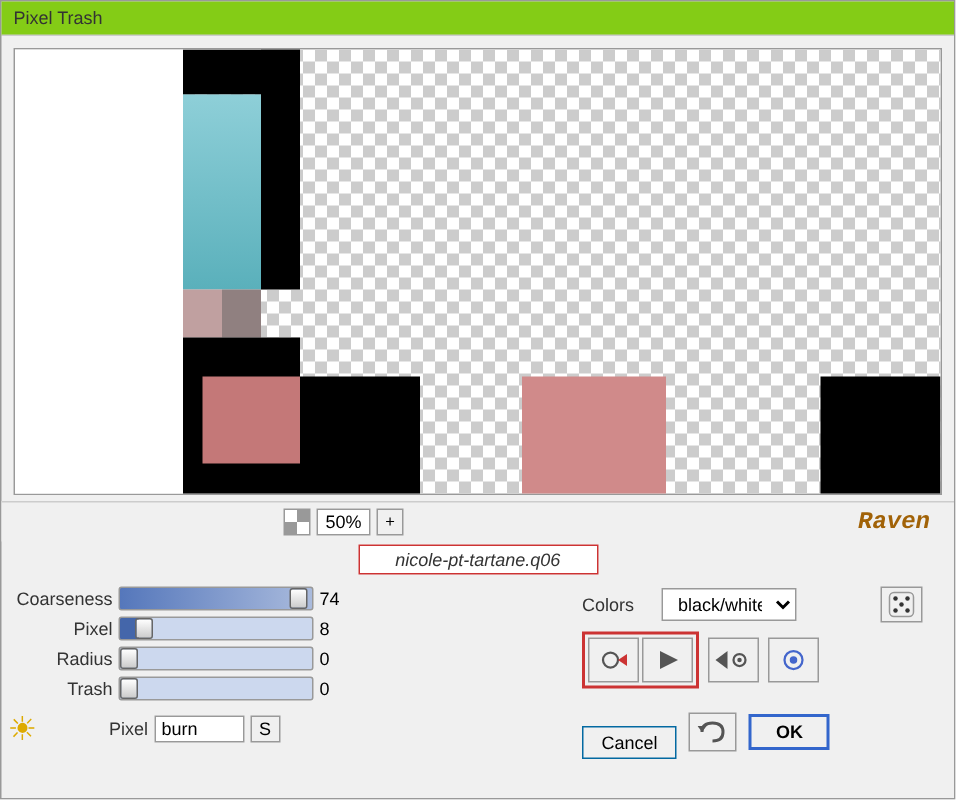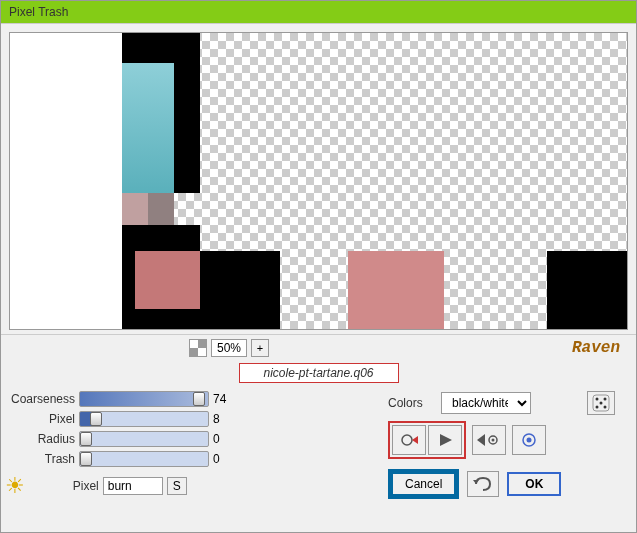--- a/index.html
+++ b/index.html
@@ -268,25 +268,26 @@
     }
 
     .action-buttons-row {
       display: flex;
       align-items: center;
       gap: 8px;
       margin-top: 4px;
     }
 
     .cancel-btn {
-      border: 5px solid #0369a1;
+      border: 1px solid #0369a1;
       background: #f0f0f0;
       padding: 3px 12px;
       font-size: 12px;
       cursor: pointer;
+      margin-top: 15px;
     }
 
     .undo-btn {
       border: 1px solid #999;
       background: #f0f0f0;
       width: 32px;
       height: 26px;
       cursor: pointer;
       display: flex;
       align-items: center;

